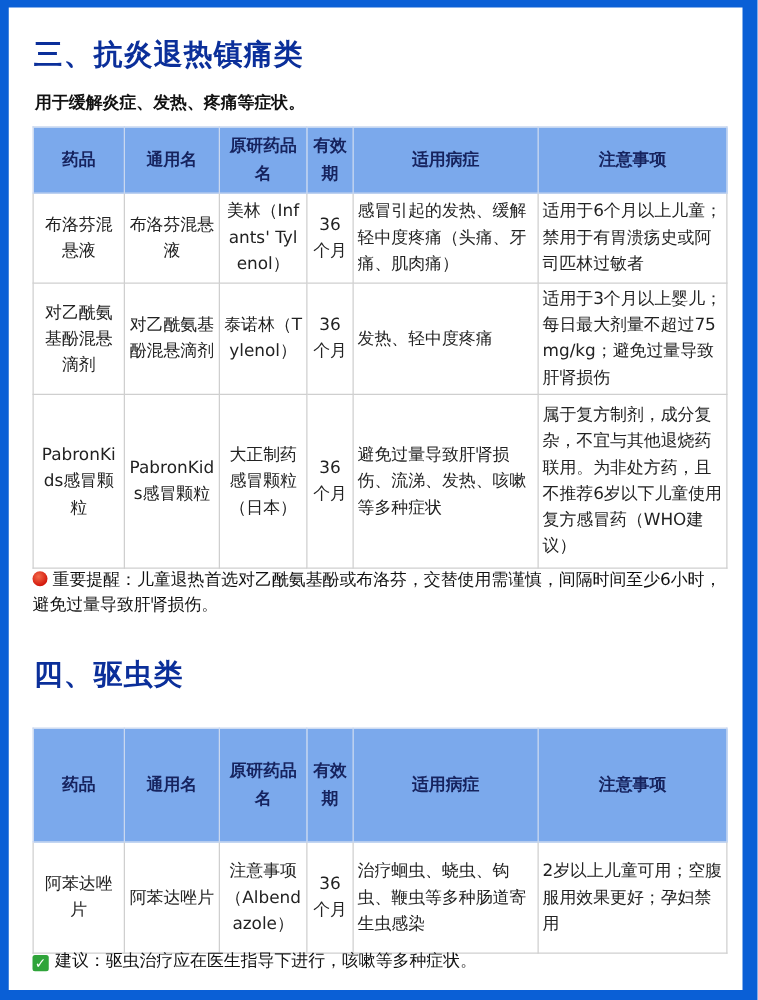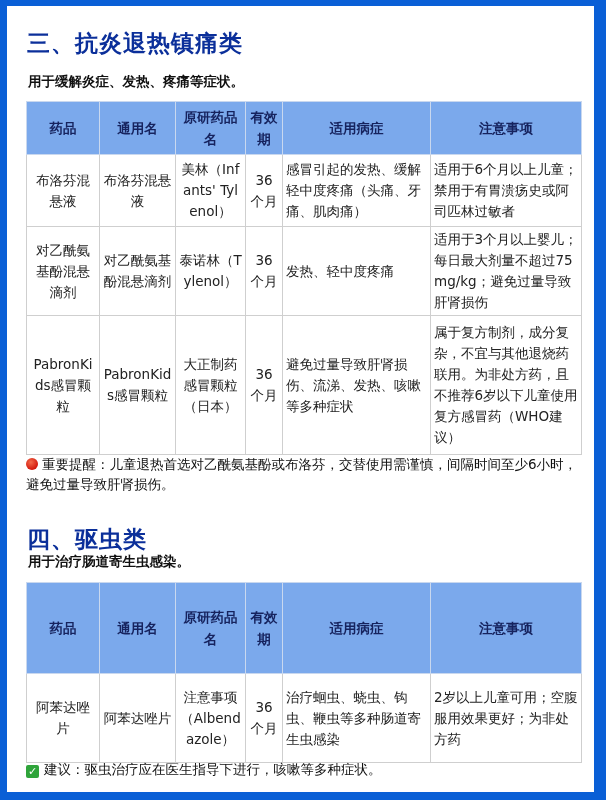--- a/index.html
+++ b/index.html
@@ -101,21 +101,20 @@
       <td class="l">属于复方制剂，成分复杂，不宜与其他退烧药联用。为非处方药，且不推荐6岁以下儿童使用复方感冒药（WHO建议）</td>
     </tr>
   </tbody>
     </table>
 
   <div class="note" style="top:448px;">
     <span class="dot"></span><span>重要提醒：儿童退热首选对乙酰氨基酚或布洛芬，交替使用需谨慎，间隔时间至少6小时，避免过量导致肝肾损伤。</span>
   </div>
 
   <div class="h2" style="top:502px;margin-top:16px;">四、驱虫类</div>
-  <div class="desc" style="top:547px;">用于治疗肠道寄生虫感染。</div>
 
   <table style="top:576px; width:555px;">
     <colgroup>
       <col style="width:73px">
         <col style="width:76px">
         <col style="width:70px">
         <col style="width:37px">
         <col style="width:148px">
         <col style="width:151px">
     </colgroup>
@@ -127,21 +126,21 @@
       <th>有效期</th>
       <th>适用病症</th>
       <th>注意事项</th>
     </tr>
     <tr style="height:89px;">
       <td class="c">阿苯达唑片</td>
       <td class="c">阿苯达唑片</td>
       <td class="c">注意事项（Albendazole）</td>
       <td class="c">36个月</td>
       <td class="l">治疗蛔虫、蛲虫、钩虫、鞭虫等多种肠道寄生虫感染</td>
-      <td class="l">2岁以上儿童可用；空腹服用效果更好；为非处方药</td>
+      <td class="l">2岁以上儿童可用；空腹服用效果更好；孕妇禁用</td>
     </tr>
   </tbody>
     </table>
 
   <div class="note" style="top:753px;">
     <span class="check">✓</span><span>建议：驱虫治疗应在医生指导下进行，咳嗽等多种症状。</span>
   </div>
 
 </div>
 

